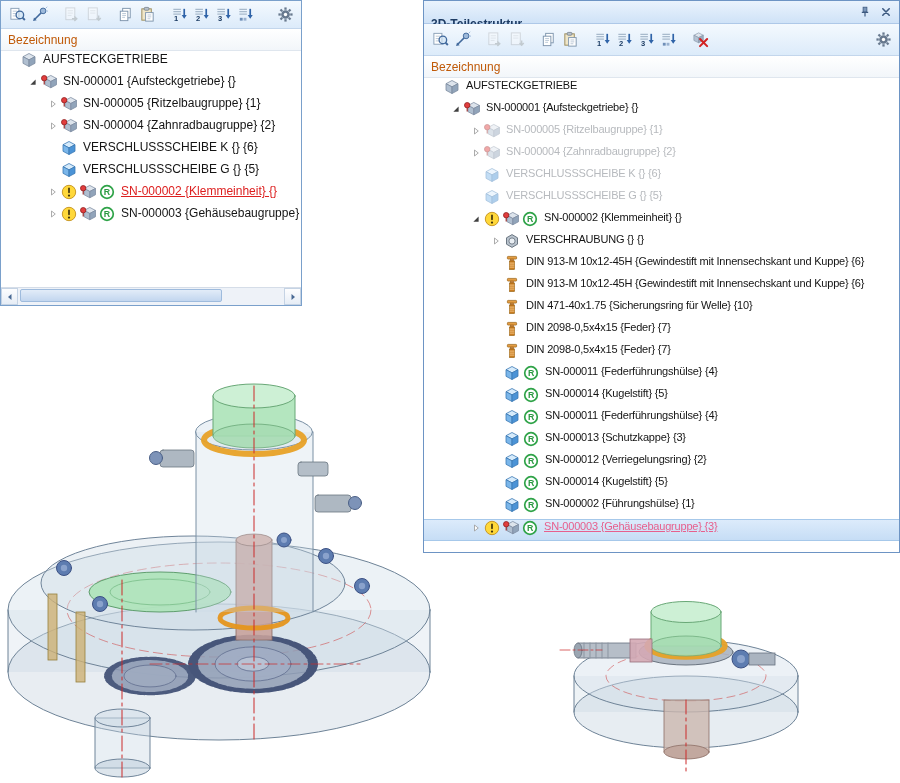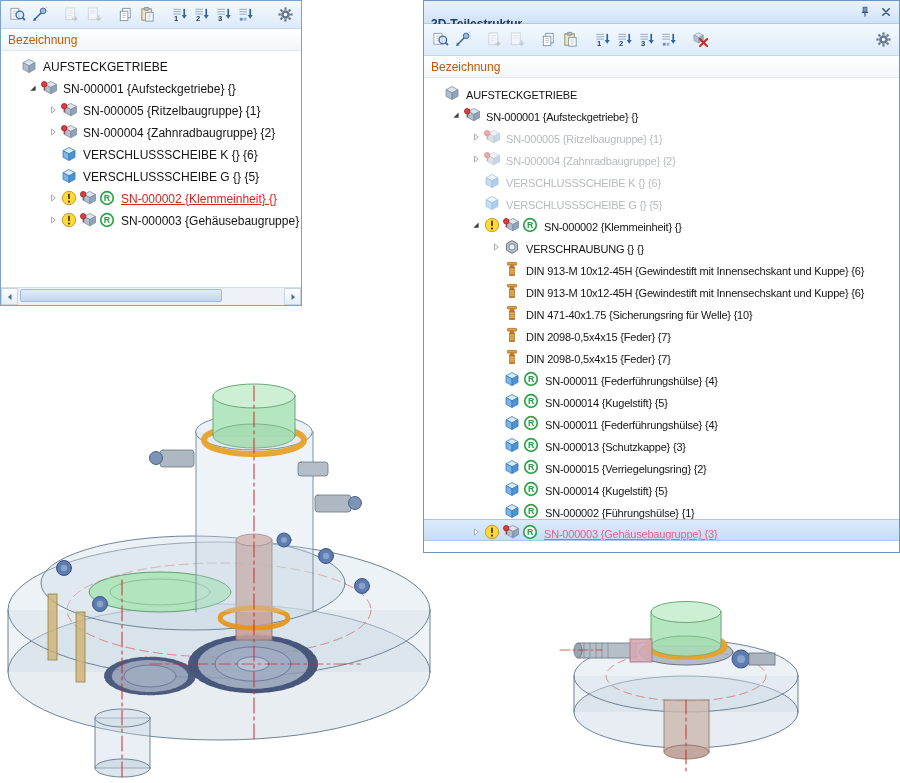--- a/index.html
+++ b/index.html
@@ -33,21 +33,21 @@
   .tb-ic svg{width:17px;height:17px;display:block;}
   .tb-spacer{flex:1;}
 
   
   .tree-header{height:21px;flex:none;display:flex;align-items:center;padding-left:7px;
                font-size:12px;color:#c05a08;background:linear-gradient(#ffffff,#f2f6fa);
                border-bottom:1px solid #dfe6ee;}
 
   
   .tree{flex:1;overflow:hidden;background:#fff;padding-top:1px;}
-  .tree-row{display:flex;align-items:flex-end;height:22px;white-space:nowrap;overflow:hidden;box-sizing:border-box;}
+  .tree-row{display:flex;align-items:flex-start;height:22px;white-space:nowrap;overflow:hidden;box-sizing:border-box;}
   .left-panel .tree-row{font-size:12px;}
   .right-panel .tree-row{font-size:11px;letter-spacing:-0.2px;}
   .t-indent{flex:none;height:1px;}
   .t-arrow{flex:none;width:16px;height:16px;display:flex;align-items:center;justify-content:center;}
   .t-arrow svg{width:12px;height:12px;display:block;}
   .t-icon{flex:none;width:16px;height:16px;margin-right:3px;}
   .t-icon svg{width:16px;height:16px;display:block;}
   .t-label{padding:0 3px;color:#141414;}
   .tree-row.muted .t-label{color:#b7babe;}
   .tree-row.muted .t-icon{opacity:.45;}
@@ -936,21 +936,21 @@
               <polygon points="2,4.7 8,7.9 8,14.5 2,11.3" fill="#7ab6ea" stroke="#3b79b4" stroke-width="0.8"></polygon>
               <polygon points="14,4.7 8,7.9 8,14.5 14,11.3" fill="#4b93d6" stroke="#3b79b4" stroke-width="0.8"></polygon>
             </svg>
           </span>
           <span class="t-icon">
             <svg viewBox="0 0 16 16">
               <circle cx="8" cy="8" r="6.3" fill="#ffffff" stroke="#2fa348" stroke-width="1.7"></circle>
               <text x="8" y="11.3" text-anchor="middle" font-family="Liberation Sans, sans-serif" font-size="8.8" font-weight="bold" fill="#2b9a42">R</text>
             </svg>
           </span>
-          <span class="t-label">SN-000015 {Verriegelungsring} {2}</span>
+          <span class="t-label">SN-000012 {Verriegelungsring} {2}</span>
         </div>
         <div class="tree-row">
           <span class="t-indent" style="width: 64px;"></span>
           <span class="t-arrow"></span>
           <span class="t-icon">
             <svg viewBox="0 0 16 16">
               <polygon points="8,1.5 14,4.7 8,7.9 2,4.7" fill="#d6ebfb" stroke="#3b79b4" stroke-width="0.8"></polygon>
               <polygon points="2,4.7 8,7.9 8,14.5 2,11.3" fill="#7ab6ea" stroke="#3b79b4" stroke-width="0.8"></polygon>
               <polygon points="14,4.7 8,7.9 8,14.5 14,11.3" fill="#4b93d6" stroke="#3b79b4" stroke-width="0.8"></polygon>
             </svg>

